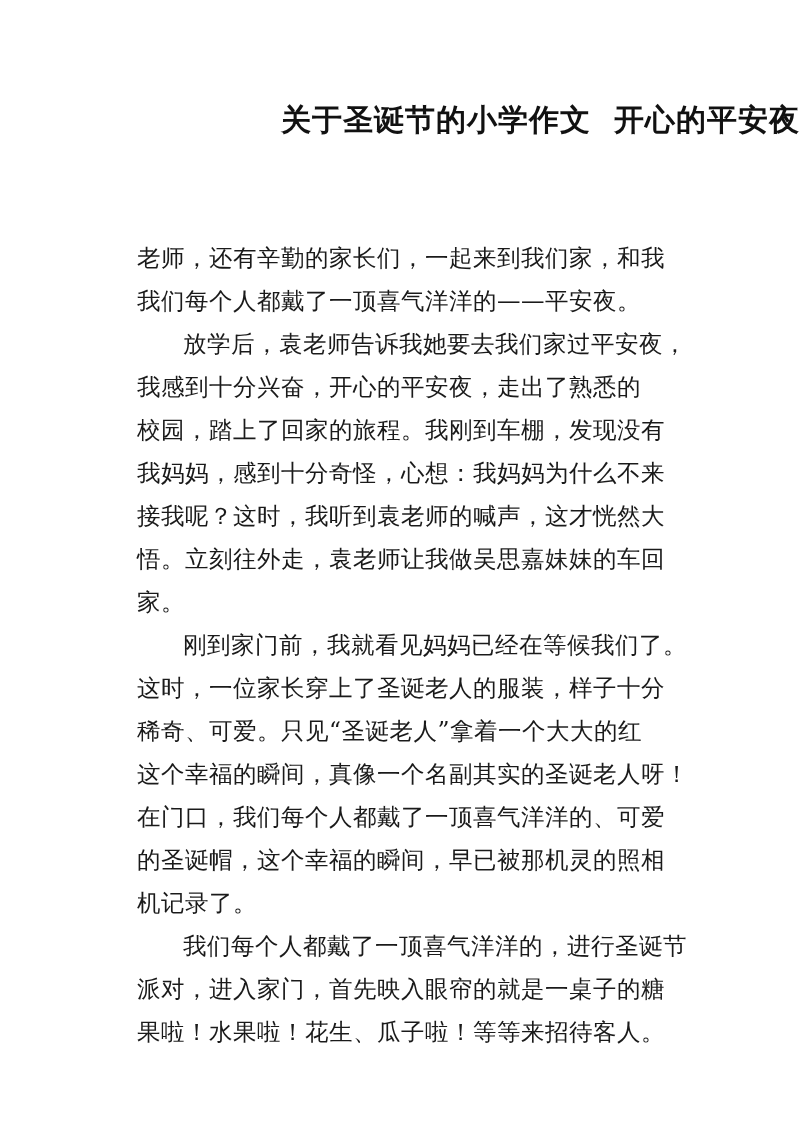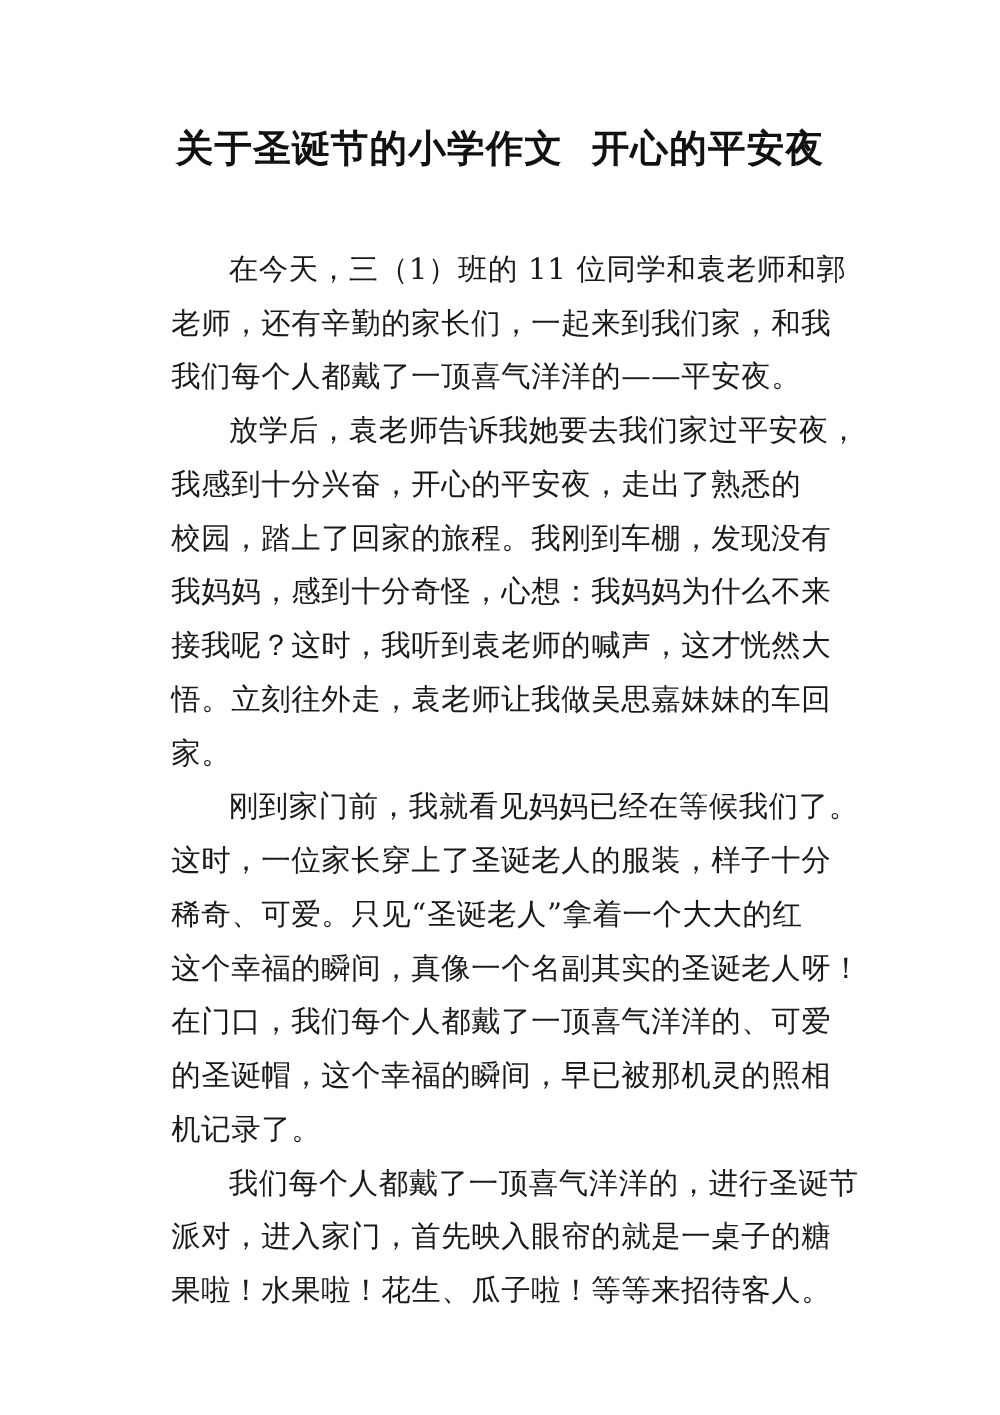--- a/index.html
+++ b/index.html
@@ -1,38 +1,37 @@
 <!DOCTYPE html>
 <html><head>
   <meta charset="utf-8">
   <style>
     html, body { margin: 0; padding: 0; background: #ffffff; }
     body { width: 800px; height: 1132px; position: relative; overflow: hidden; }
     .page { position: absolute; left: 0; top: 0; width: 800px; height: 1132px; background: #ffffff; }
     .title {
-      position: absolute; left: 0; top: 100px; width: 800px; text-align: center;
+      position: absolute; left: 0; top: 100px; width: 800px; text-align: right;
       font-family: "DejaVu Sans", "Liberation Sans", sans-serif;
       font-weight: bold; font-size: 30px; line-height: 40px; color: #111111;
       letter-spacing: 1px; white-space: pre;
     }
     .line {
       position: absolute; left: 137px; width: 540px;
       font-family: "DejaVu Serif", "Liberation Serif", serif;
       font-size: 23.5px; line-height: 30px; color: #1a1a1a;
       white-space: nowrap; letter-spacing: 0.5px;
     }
     .line.indent { left: 183px; }
   </style>
 </head>
 <body>
 
 <div class="page">
   <div class="title">关于圣诞节的小学作文  开心的平安夜</div>
 
-  <div class="line indent" style="top:200px">在今天，三（1）班的 11 位同学和袁老师和郭</div>
   <div class="line" style="top:243px">老师，还有辛勤的家长们，一起来到我们家，和我</div>
   <div class="line" style="top:286px">我们每个人都戴了一顶喜气洋洋的——平安夜。</div>
 
   <div class="line indent" style="top:329px">放学后，袁老师告诉我她要去我们家过平安夜，</div>
   <div class="line" style="top:372px">我感到十分兴奋，开心的平安夜，走出了熟悉的</div>
   <div class="line" style="top:415px">校园，踏上了回家的旅程。我刚到车棚，发现没有</div>
   <div class="line" style="top:458px">我妈妈，感到十分奇怪，心想：我妈妈为什么不来</div>
   <div class="line" style="top:501px">接我呢？这时，我听到袁老师的喊声，这才恍然大</div>
   <div class="line" style="top:544px">悟。立刻往外走，袁老师让我做吴思嘉妹妹的车回</div>
   <div class="line" style="top:587px">家。</div>

